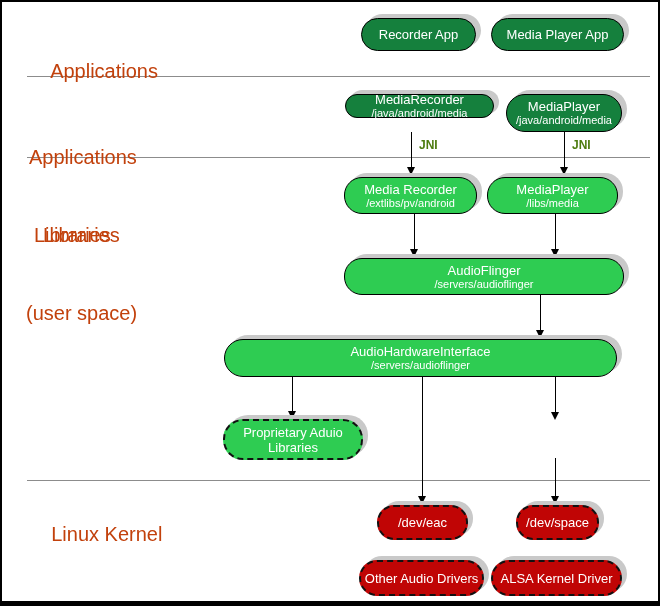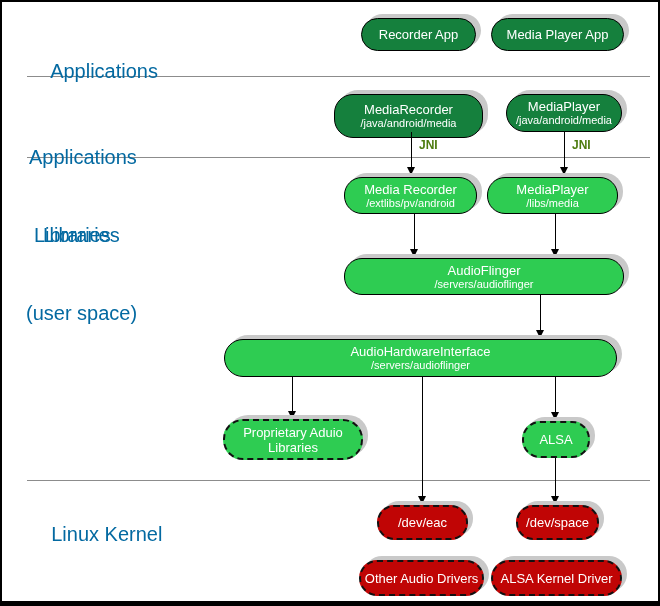--- a/index.html
+++ b/index.html
@@ -11,21 +11,21 @@
     border-bottom-width:5px;
     background:#fff;
     font-family:"Liberation Sans", sans-serif;
     overflow:hidden;
   }
   .sep{
     position:absolute;height:1px;background:#8c8c8c;
     left:25px;width:623px;
   }
   .section-label{
-    position:absolute;color:#0369a1;font-size:20px;line-height:26px;
+    position:absolute;color:#c2410c;font-size:20px;line-height:26px;
     white-space:pre;
   }
   .node{
     position:absolute;
     display:flex;flex-direction:column;justify-content:center;align-items:center;
     color:#fff;text-align:center;
     border:1.5px solid #000;
     box-shadow:5px -4px 0 #c9c9c9;
     box-sizing:border-box;
   }
@@ -70,21 +70,21 @@
     <span>Linux Kernel</span>
   </div>
 
   <div class="node blue" style="left:359px;top:16px;width:115px;height:33px;border-radius:17px">
     <div class="t">Recorder App</div>
   </div>
   <div class="node blue" style="left:489px;top:16px;width:133px;height:33px;border-radius:17px">
     <div class="t">Media Player App</div>
   </div>
 
-  <div class="node blue" style="left:332px;top:92px;width:149px;height:44px;border-radius:19px">
+  <div class="node blue" style="left:343px;top:92px;width:149px;height:24px;border-radius:19px">
     <div class="t">MediaRecorder</div>
     <div class="s">/java/android/media</div>
   </div>
   <div class="node blue" style="left:504px;top:92px;width:116px;height:38px;border-radius:19px">
     <div class="t">MediaPlayer</div>
     <div class="s">/java/android/media</div>
   </div>
 
   <div class="vline" style="left:409px;top:130px;height:37px"></div>
   <div class="arrowhead" style="left:405px;top:165px"></div>
@@ -130,23 +130,20 @@
 
   <div class="vline" style="left:553px;top:375px;height:37px"></div>
   <div class="arrowhead" style="left:549px;top:410px"></div>
 
   <div class="vline" style="left:420px;top:375px;height:121px"></div>
   <div class="arrowhead" style="left:416px;top:494px"></div>
 
   <div class="node green dashed" style="left:221px;top:417px;width:140px;height:41px;border-radius:20px">
     <div class="t" style="padding:0 10px">Proprietary Aduio Libraries</div>
   </div>
-  <div class="node green dashed" style="left:520px;top:419px;width:68px;height:37px;border-radius:18px">
-    <div class="t">ALSA</div>
-  </div>
 
   <div class="vline" style="left:553px;top:456px;height:40px"></div>
   <div class="arrowhead" style="left:549px;top:494px"></div>
 
   <div class="node red dashed" style="left:375px;top:503px;width:91px;height:35px;border-radius:17px">
     <div class="t">/dev/eac</div>
   </div>
   <div class="node red dashed" style="left:514px;top:503px;width:83px;height:35px;border-radius:17px">
     <div class="t">/dev/space</div>
   </div>

